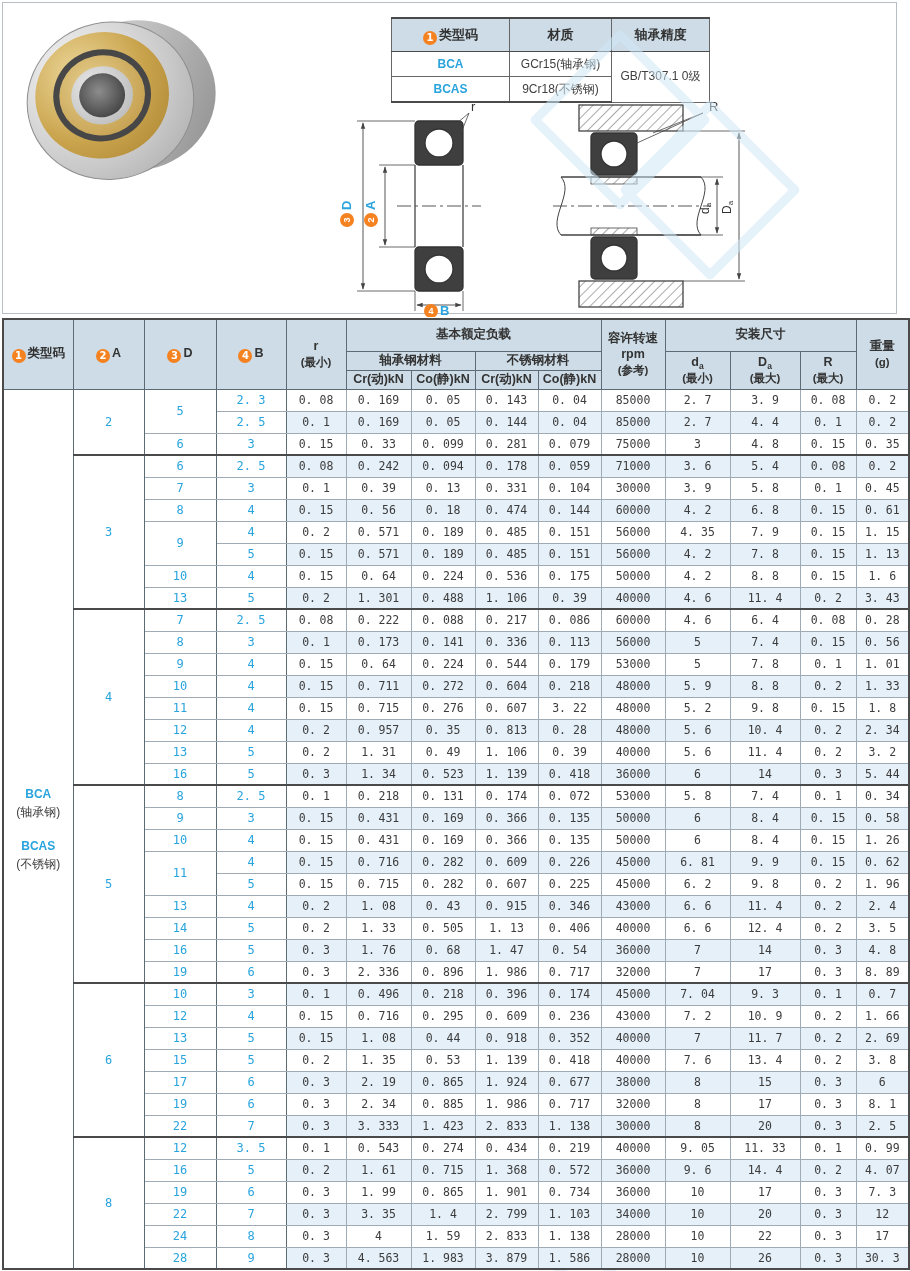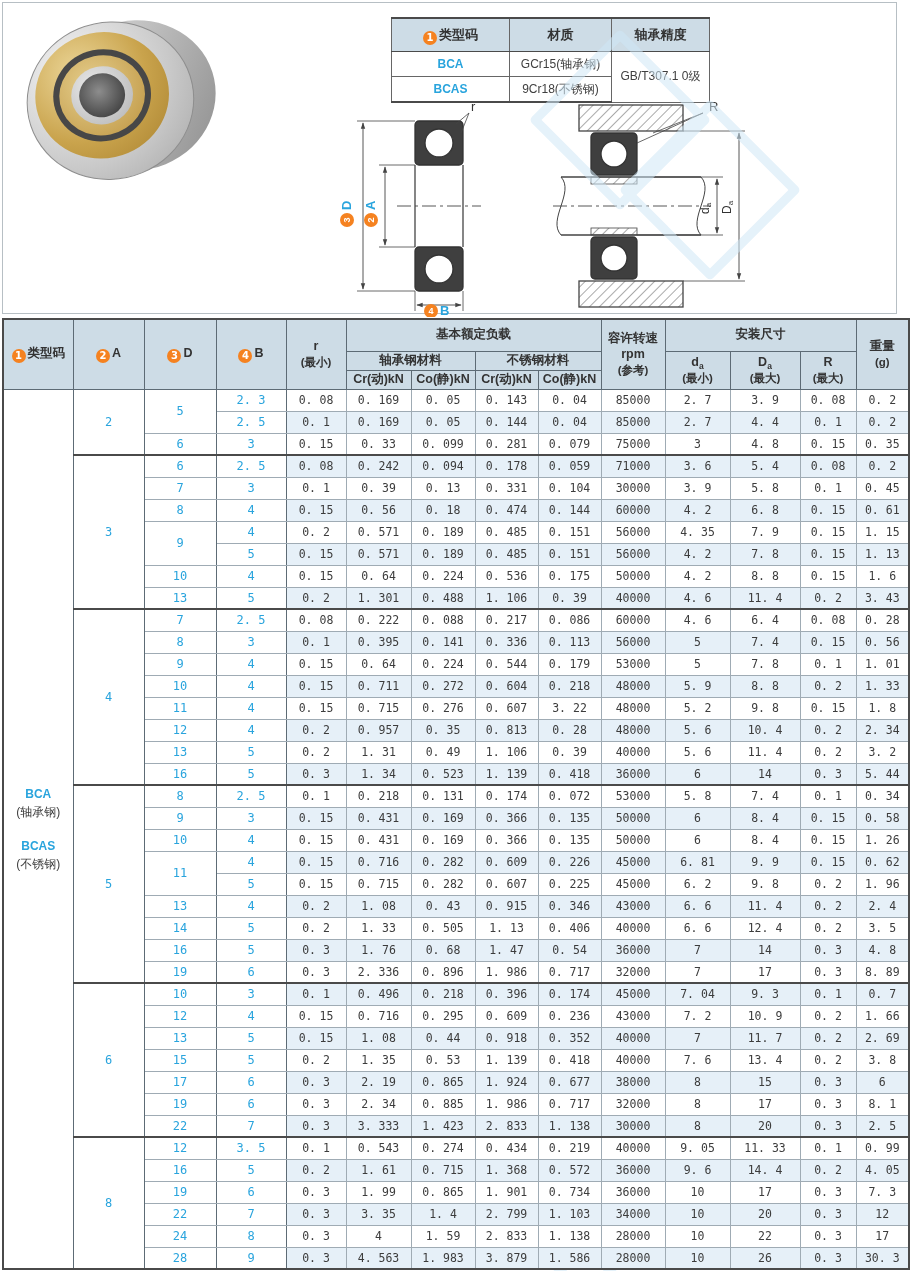--- a/index.html
+++ b/index.html
@@ -442,21 +442,21 @@
         <td class="num">60000</td>
         <td class="num">4. 6</td>
         <td class="num">6. 4</td>
         <td class="num">0. 08</td>
         <td class="num">0. 28</td>
       </tr>
       <tr>
         <td class="bluecell dcell" rowspan="1">8</td>
         <td class="bluecell bcell">3</td>
         <td class="num tint rfirst">0. 1</td>
-        <td class="num tint">0. 395</td>
+        <td class="num tint">0. 173</td>
         <td class="num tint">0. 141</td>
         <td class="num tint">0. 336</td>
         <td class="num tint">0. 113</td>
         <td class="num tint">56000</td>
         <td class="num tint">5</td>
         <td class="num tint">7. 4</td>
         <td class="num tint">0. 15</td>
         <td class="num tint">0. 56</td>
       </tr>
       <tr>
@@ -788,21 +788,21 @@
         <td class="bluecell bcell">5</td>
         <td class="num tint rfirst">0. 2</td>
         <td class="num tint">1. 61</td>
         <td class="num tint">0. 715</td>
         <td class="num tint">1. 368</td>
         <td class="num tint">0. 572</td>
         <td class="num tint">36000</td>
         <td class="num tint">9. 6</td>
         <td class="num tint">14. 4</td>
         <td class="num tint">0. 2</td>
-        <td class="num tint">4. 05</td>
+        <td class="num tint">4. 07</td>
       </tr>
       <tr>
         <td class="bluecell dcell" rowspan="1">19</td>
         <td class="bluecell bcell">6</td>
         <td class="num rfirst">0. 3</td>
         <td class="num">1. 99</td>
         <td class="num">0. 865</td>
         <td class="num">1. 901</td>
         <td class="num">0. 734</td>
         <td class="num">36000</td>

